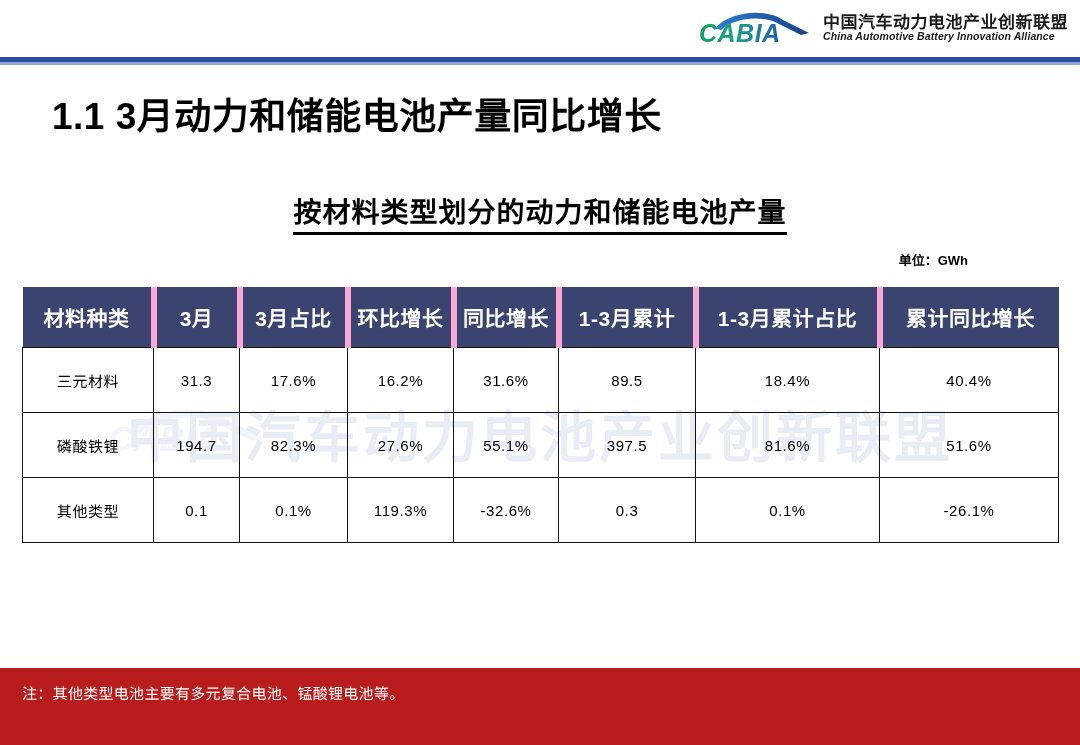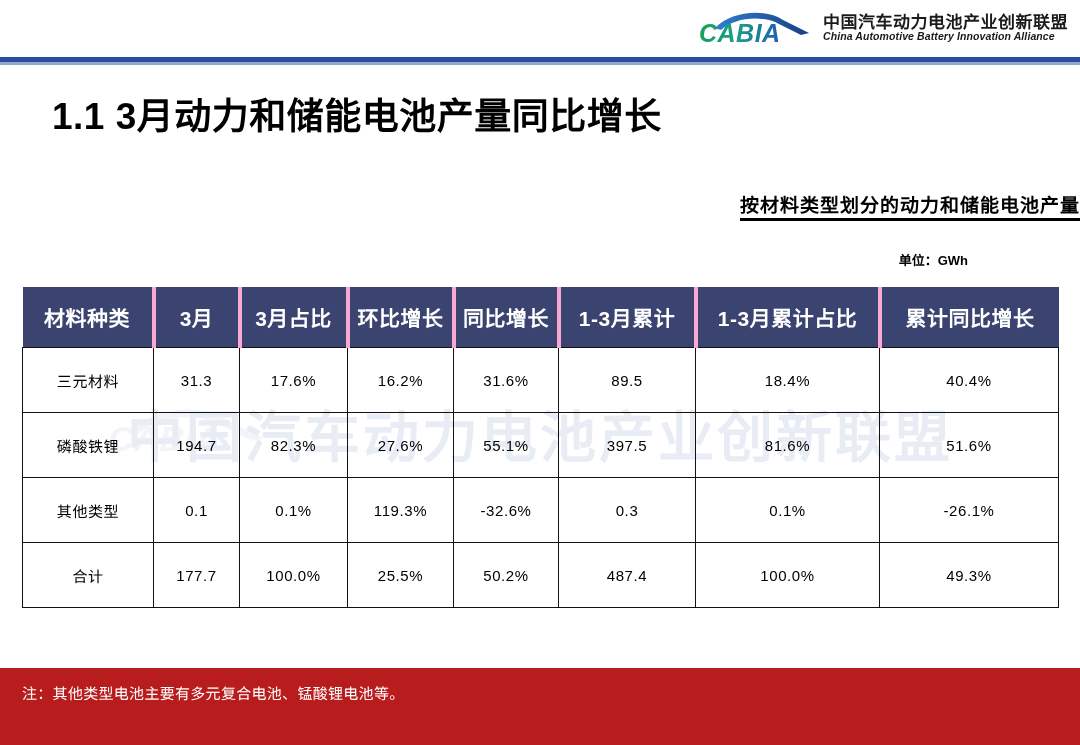--- a/index.html
+++ b/index.html
@@ -80,25 +80,26 @@
     font-weight: bold;
     color: #000000;
     letter-spacing: 0.5px;
     white-space: nowrap;
   }
   .section-title {
     position: absolute;
     left: 0;
     top: 190px;
     width: 1080px;
-    text-align: right;
-    font-size: 19px;
+    text-align: center;
+    font-size: 28px;
     font-weight: bold;
     color: #000000;
     letter-spacing: 1px;
+    font-family: Liberation Mono, monospace;
   }
   .section-title span {
     border-bottom: 3px solid #000;
     padding-bottom: 2px;
   }
   .unit-label {
     position: absolute;
     right: 112px;
     top: 250px;
     font-size: 13px;
@@ -147,21 +148,21 @@
     table-layout: fixed;
     background: transparent;
   }
   table.data th {
     background: #3b4470;
     color: #ffffff;
     font-size: 21px;
     font-weight: bold;
     height: 58px;
     border-left: 2px solid #ffffff;
-    border-right: 4px solid #f9a8d4;
+    border-right: 6px solid #f9a8d4;
     border-top: none;
     border-bottom: none;
     text-align: center;
     letter-spacing: 0.5px;
     white-space: nowrap;
   }
   table.data th:first-child { border-left: none; }
   table.data th:last-child  { border-right: none; }
 
   table.data td {
@@ -288,29 +289,19 @@
       <tr>
         <td>其他类型</td>
         <td>0.1</td>
         <td>0.1%</td>
         <td>119.3%</td>
         <td>-32.6%</td>
         <td>0.3</td>
         <td>0.1%</td>
         <td>-26.1%</td>
       </tr>
-      <tr>
-        <td>合计</td>
-        <td>177.7</td>
-        <td>100.0%</td>
-        <td>25.5%</td>
-        <td>50.2%</td>
-        <td>487.4</td>
-        <td>100.0%</td>
-        <td>49.3%</td>
-      </tr>
     </tbody>
   </table>
 </div>
 
 <div class="note-band">
   <div class="note-text">注：其他类型电池主要有多元复合电池、锰酸锂电池等。</div>
 </div>
 
 </body></html>

